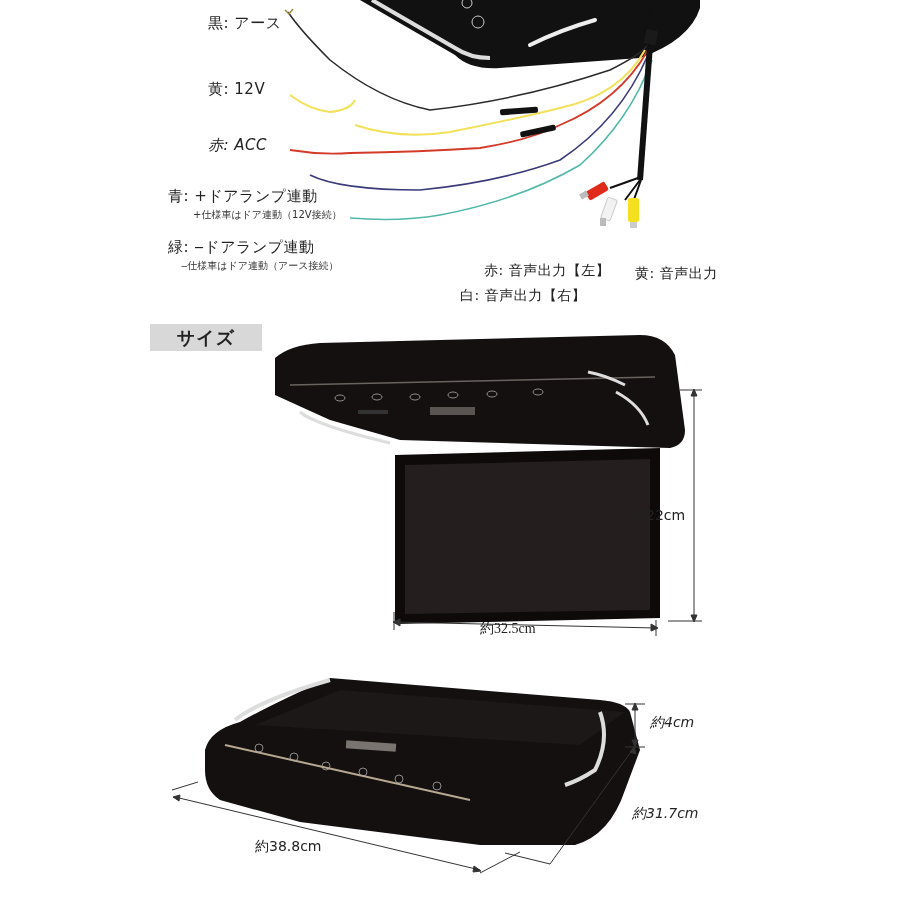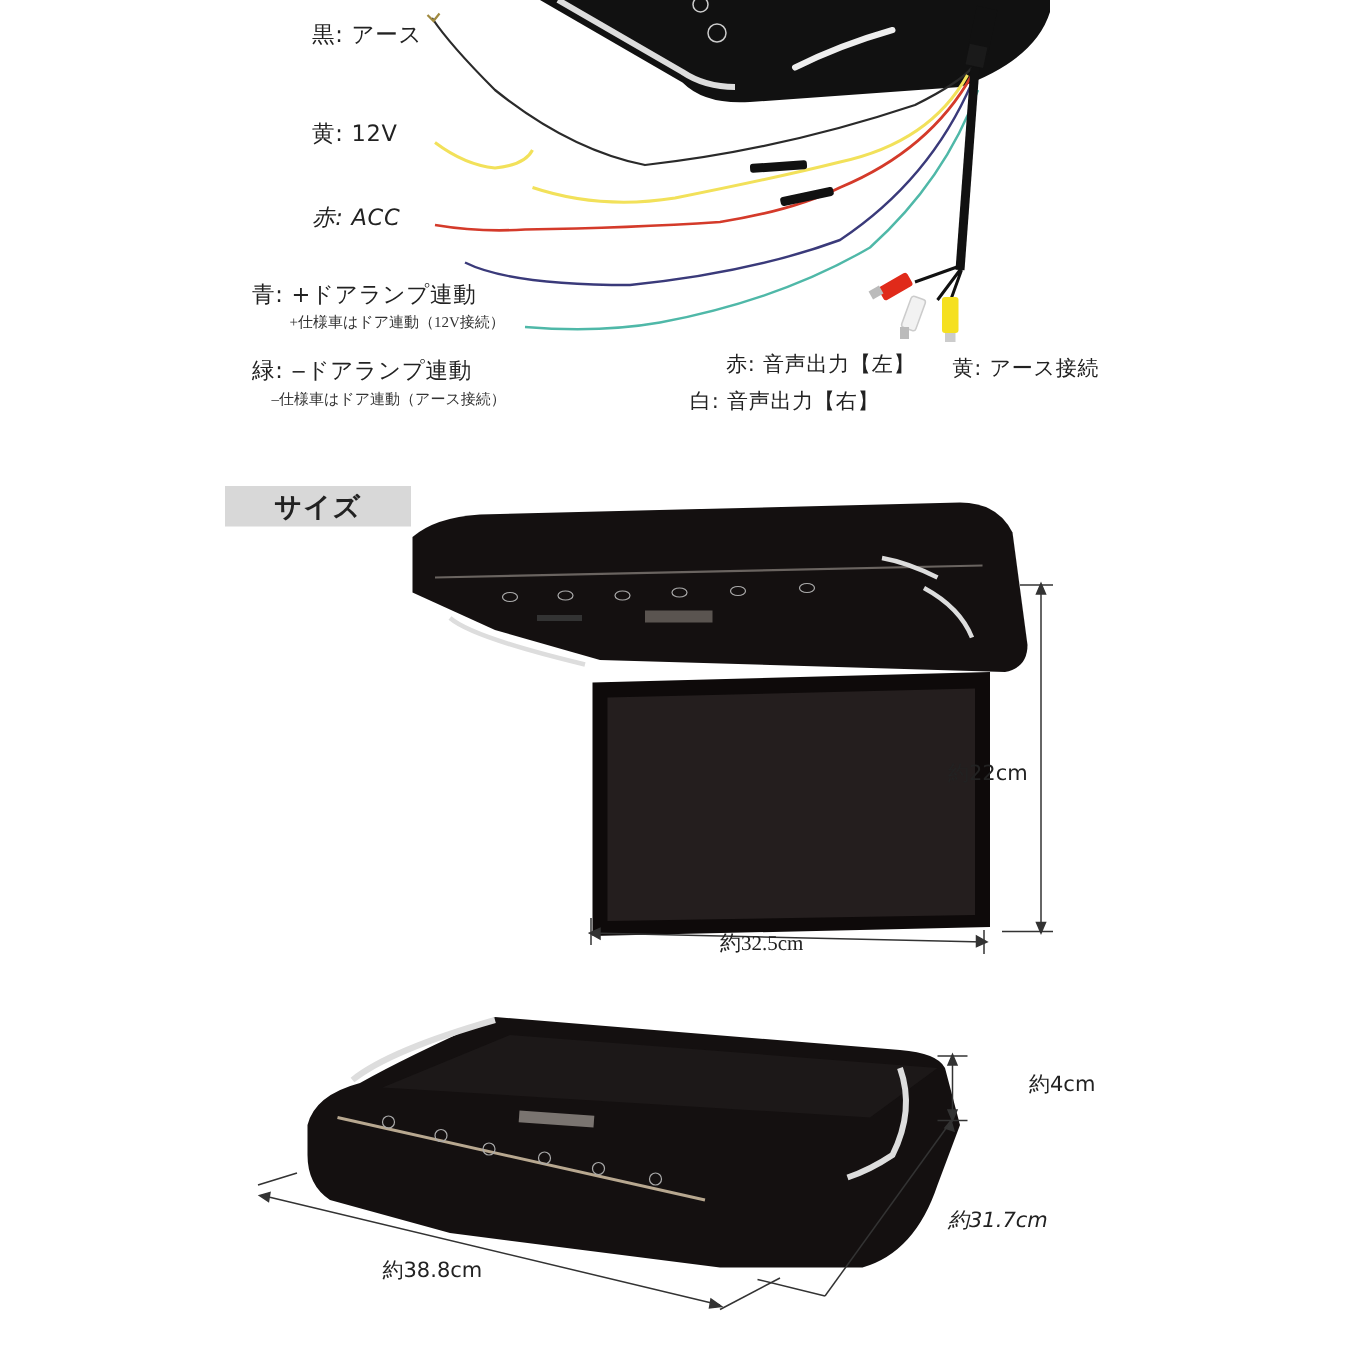--- a/index.html
+++ b/index.html
@@ -1,22 +1,22 @@
 <!DOCTYPE html>
 <html><head>
   <meta charset="utf-8">
   <style>
     html, body { margin: 0; padding: 0; background: #ffffff; }
     body { width: 900px; height: 900px; position: relative; overflow: hidden;
            font-family: "DejaVu Sans", "Liberation Sans", sans-serif; color: #222; }
     .abs { position: absolute; }
     .wire-label { font-size: 15px; color: #222; white-space: nowrap; letter-spacing: 0.5px; }
-    .wire-sub { font-size: 10px; color: #333; white-space: nowrap; font-family: Liberation Serif, serif; }
-    .rca-label { font-size: 14px; color: #222; white-space: nowrap; letter-spacing: 0.5px; }
-    .section-heading { left: 150px; top: 324px; width: 124px; height: 27px;
+    .wire-sub { font-size: 10px; color: #333; white-space: nowrap; }
+    .rca-label { font-size: 14px; color: #222; white-space: nowrap; letter-spacing: 0.5px; margin-top: 28px; }
+    .section-heading { left: 150px; top: 324px; width: 112px; height: 27px;
       background: #d8d8d8; font-size: 18px; font-weight: bold; color: #222;
       display: flex; align-items: center; justify-content: center; letter-spacing: 1px; }
     .dim-label { font-size: 14px; color: #222; white-space: nowrap; }
     svg.layer { position: absolute; left: 0; top: 0; }
   </style>
 </head>
 <body>
 
 <svg class="layer" width="900" height="300" viewBox="0 0 900 300">
 
@@ -66,21 +66,21 @@
 <div class="abs wire-label" style="left:208px;top:14px;">黒: アース</div>
 <div class="abs wire-label" style="left:208px;top:80px;">黄: 12V</div>
 <div class="abs wire-label" style="left:208px;top:136px;font-style:italic;">赤: ACC</div>
 <div class="abs wire-label" style="left:168px;top:187px;">青: +ドアランプ連動</div>
 <div class="abs wire-sub" style="left:193px;top:208px;">+仕様車はドア連動（12V接続）</div>
 <div class="abs wire-label" style="left:168px;top:238px;">緑: ‒ドアランプ連動</div>
 <div class="abs wire-sub" style="left:181px;top:259px;">‒仕様車はドア連動（アース接続）</div>
 
 <div class="abs rca-label" style="left:484px;top:234px;">赤: 音声出力【左】</div>
 <div class="abs rca-label" style="left:460px;top:259px;">白: 音声出力【右】</div>
-<div class="abs rca-label" style="left:635px;top:237px;">黄: アース接続</div>
+<div class="abs rca-label" style="left:635px;top:237px;">黄: 音声出力</div>
 
 <div class="abs section-heading">サイズ</div>
 
 <svg class="layer" width="900" height="900" viewBox="0 0 900 900" style="pointer-events:none;">
   <g>
     <path d="M275,358 Q290,345 320,343 L640,335 Q665,335 675,355 L685,430 Q685,445 670,448 L400,440 L330,420 L275,395 Z" fill="#141010"></path>
     <path d="M290,385 L655,377" stroke="#6a6460" stroke-width="1.5"></path>
     <path d="M588,372 Q605,375 625,385" stroke="#ddd" stroke-width="3" fill="none"></path>
     <path d="M616,392 Q640,405 648,425" stroke="#ddd" stroke-width="3" fill="none"></path>
     <path d="M300,412 Q315,425 390,443" stroke="#ddd" stroke-width="3" fill="none"></path>
@@ -142,15 +142,15 @@
     <polygon points="180,795 179,801 173,797"></polygon>
     <polygon points="474,866 473,872 481,871"></polygon>
     <line x1="172" y1="790" x2="198" y2="782"></line>
     <line x1="480" y1="873" x2="520" y2="852"></line>
     <line x1="505" y1="853" x2="550" y2="864"></line>
   </g>
 </svg>
 
 <div class="abs dim-label" style="left:632px;top:507px;text-align:right;">約22cm</div>
 <div class="abs dim-label" style="left:480px;top:620px;font-family:Liberation Serif, serif;">約32.5cm</div>
-<div class="abs dim-label" style="left:686px;top:714px;">約4cm</div>
+<div class="abs dim-label" style="left:650px;top:714px;font-style:italic;">約4cm</div>
 <div class="abs dim-label" style="left:632px;top:805px;font-style:italic;">約31.7cm</div>
 <div class="abs dim-label" style="left:255px;top:838px;">約38.8cm</div>
 
 </body></html>

